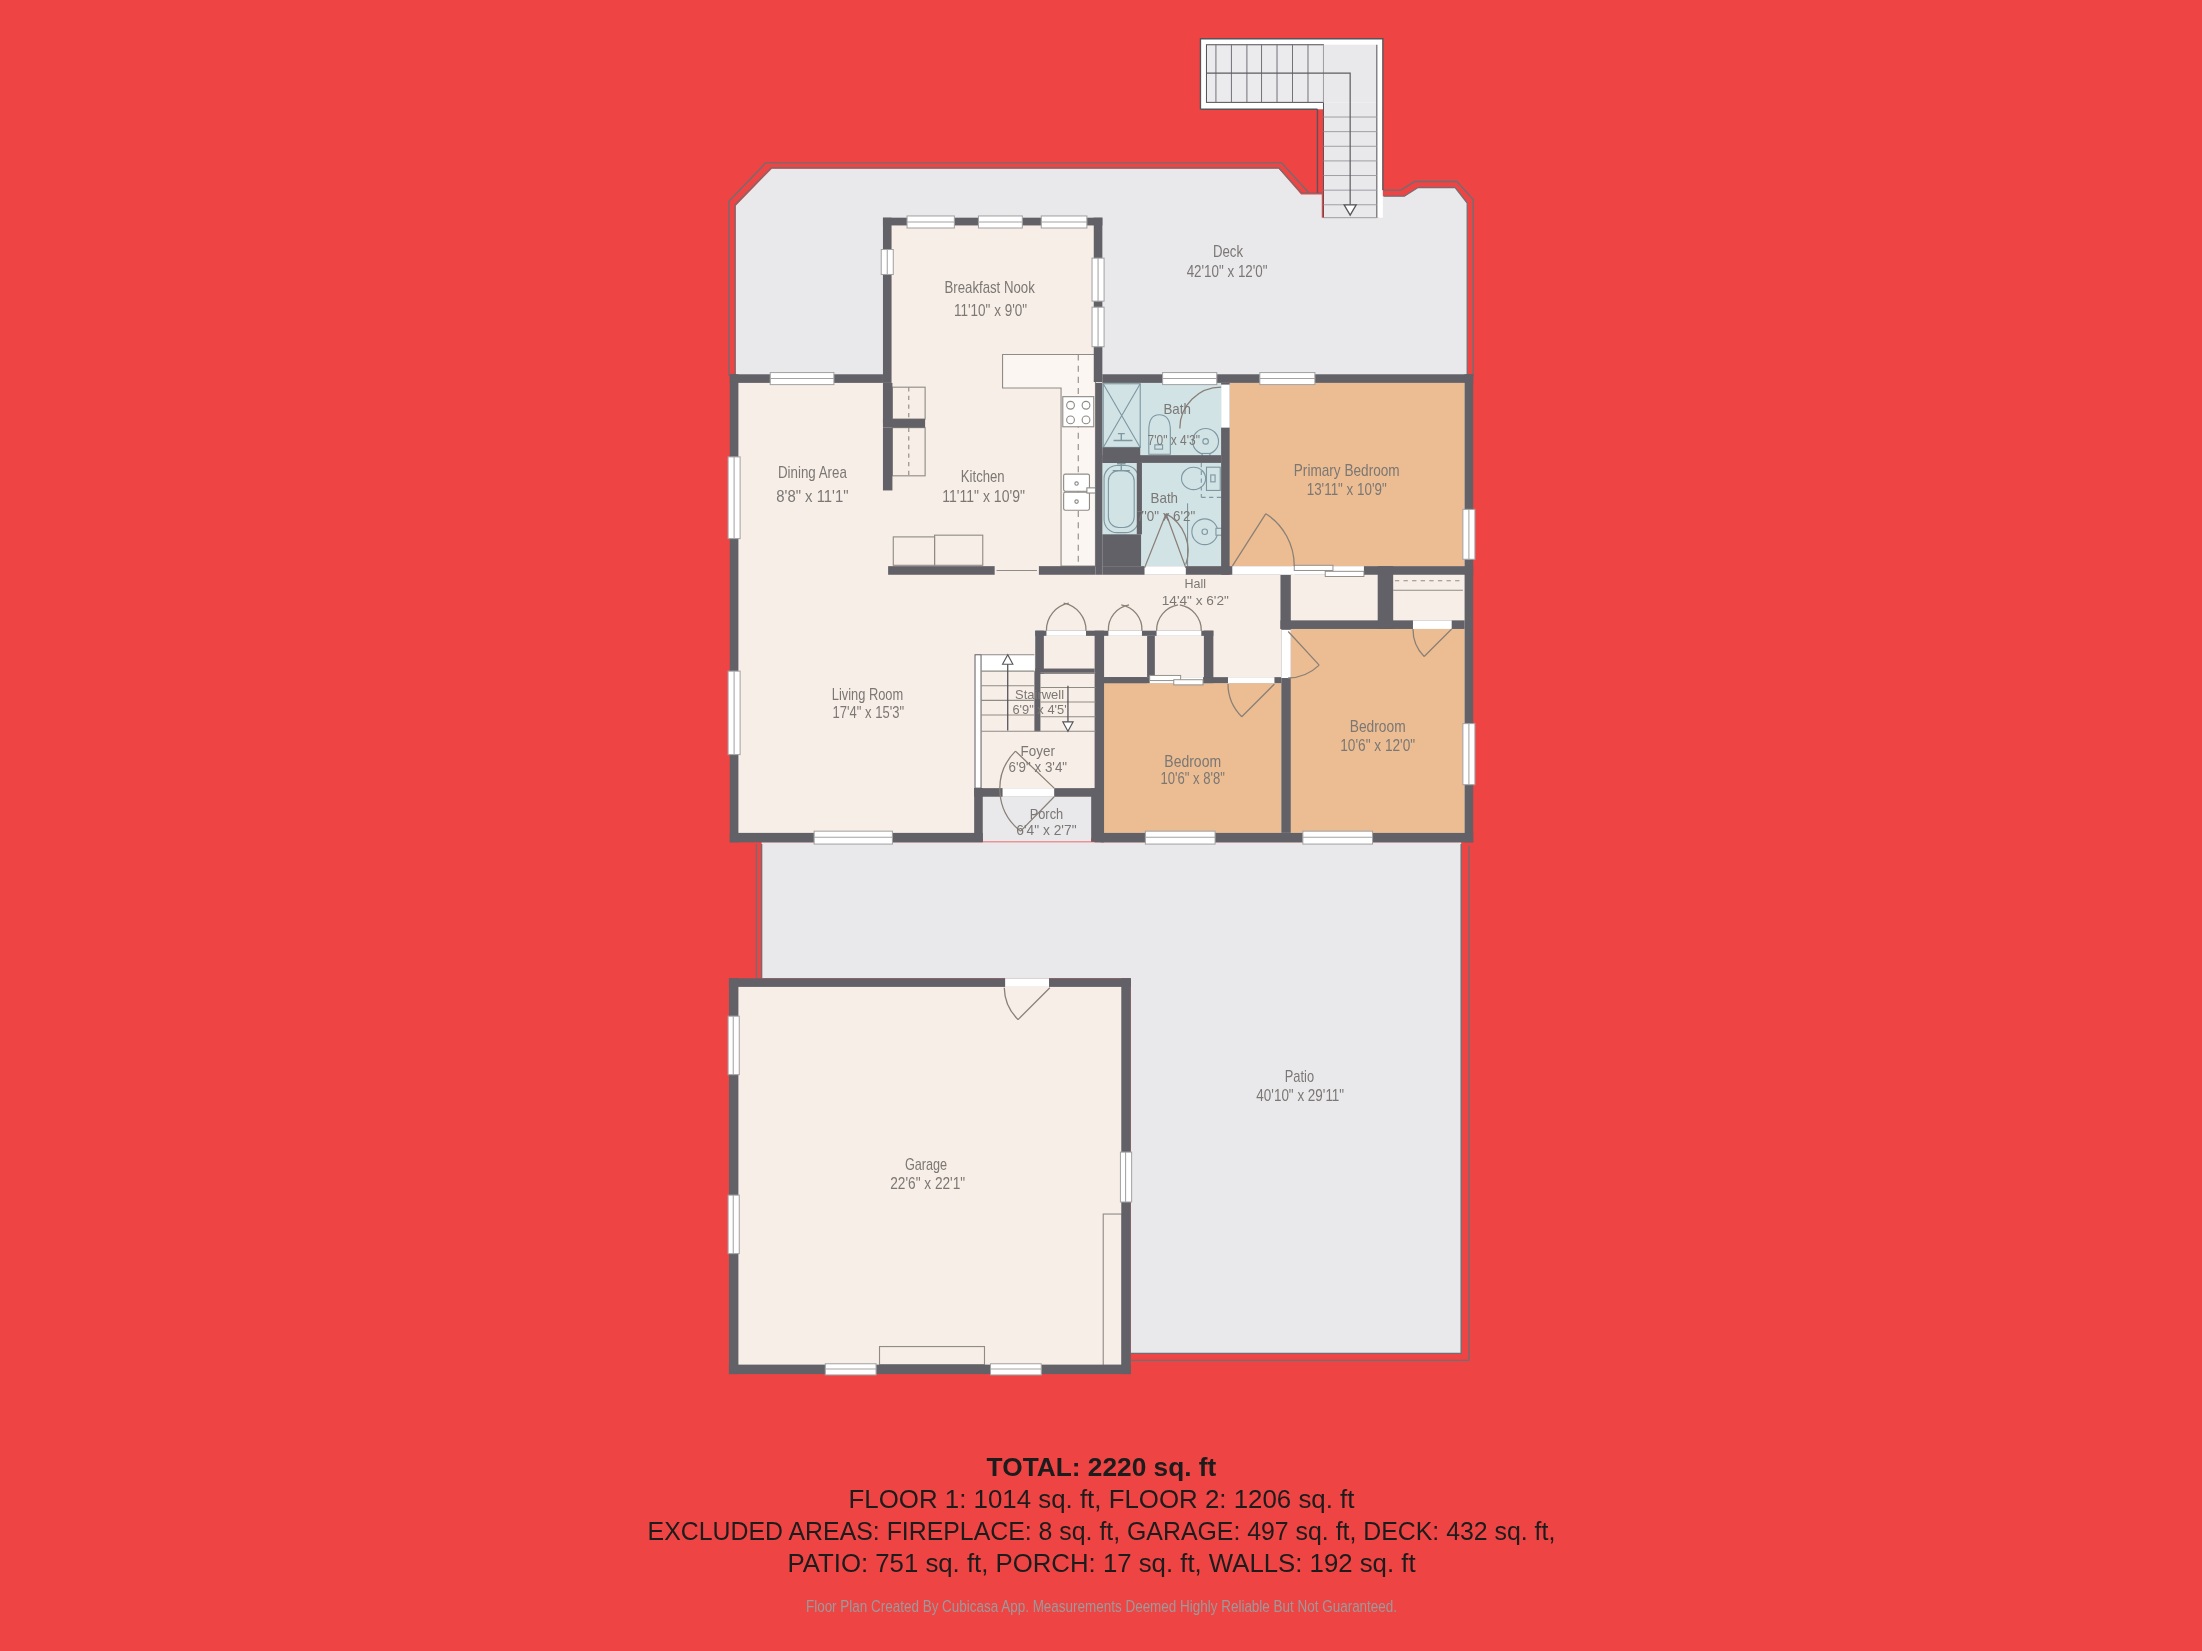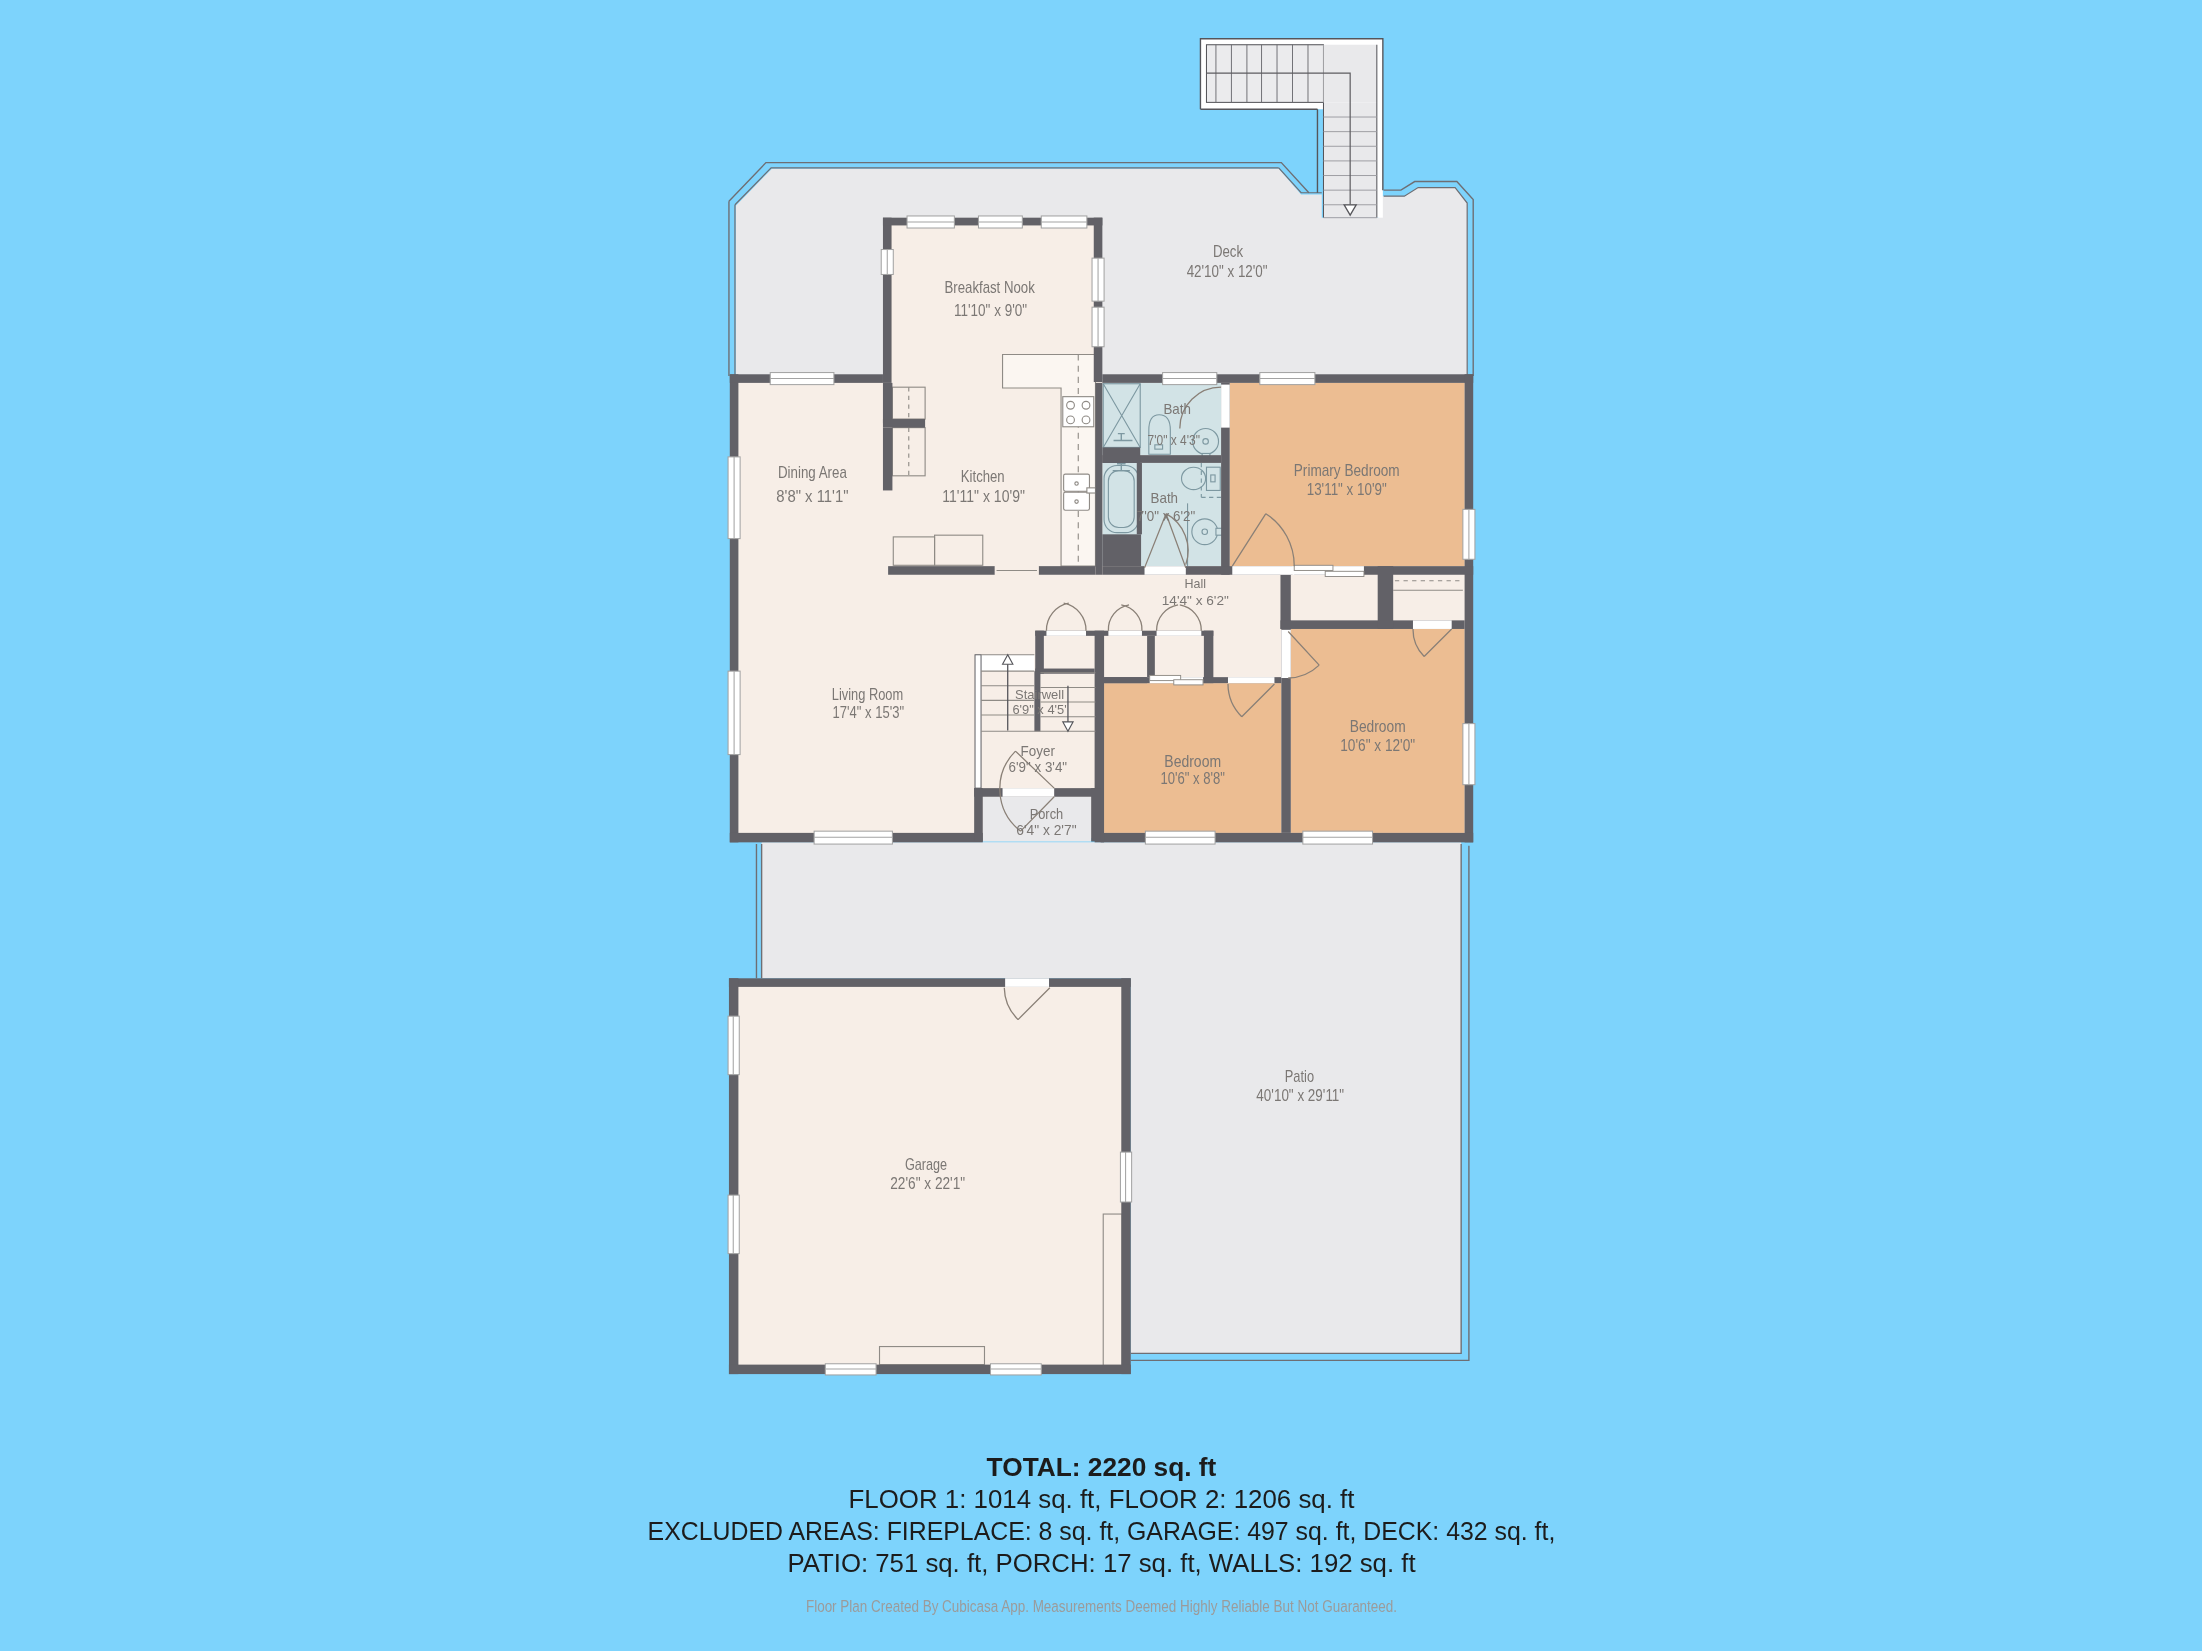--- a/index.html
+++ b/index.html
@@ -1,16 +1,16 @@
 <!DOCTYPE html>
 <html style="font-size:13.8px"><head>
 <meta charset="utf-8">
 <style>
   html,body{margin:0;padding:0;background:#ffffff;}
-  .page{width:2203px;height:1652px;position:relative;background:#7dd3fc;overflow:hidden;}
+  .page{width:2203px;height:1652px;position:relative;background:#ef4444;overflow:hidden;}
   svg{display:block;}
   text{font-family:"Liberation Sans", sans-serif;}
 </style>
 </head>
 <body>
 <div class="page">
 <svg width="2203" height="1652" viewBox="0 0 2560 1920">
 <defs>
 </defs>
 <g id="deck">

